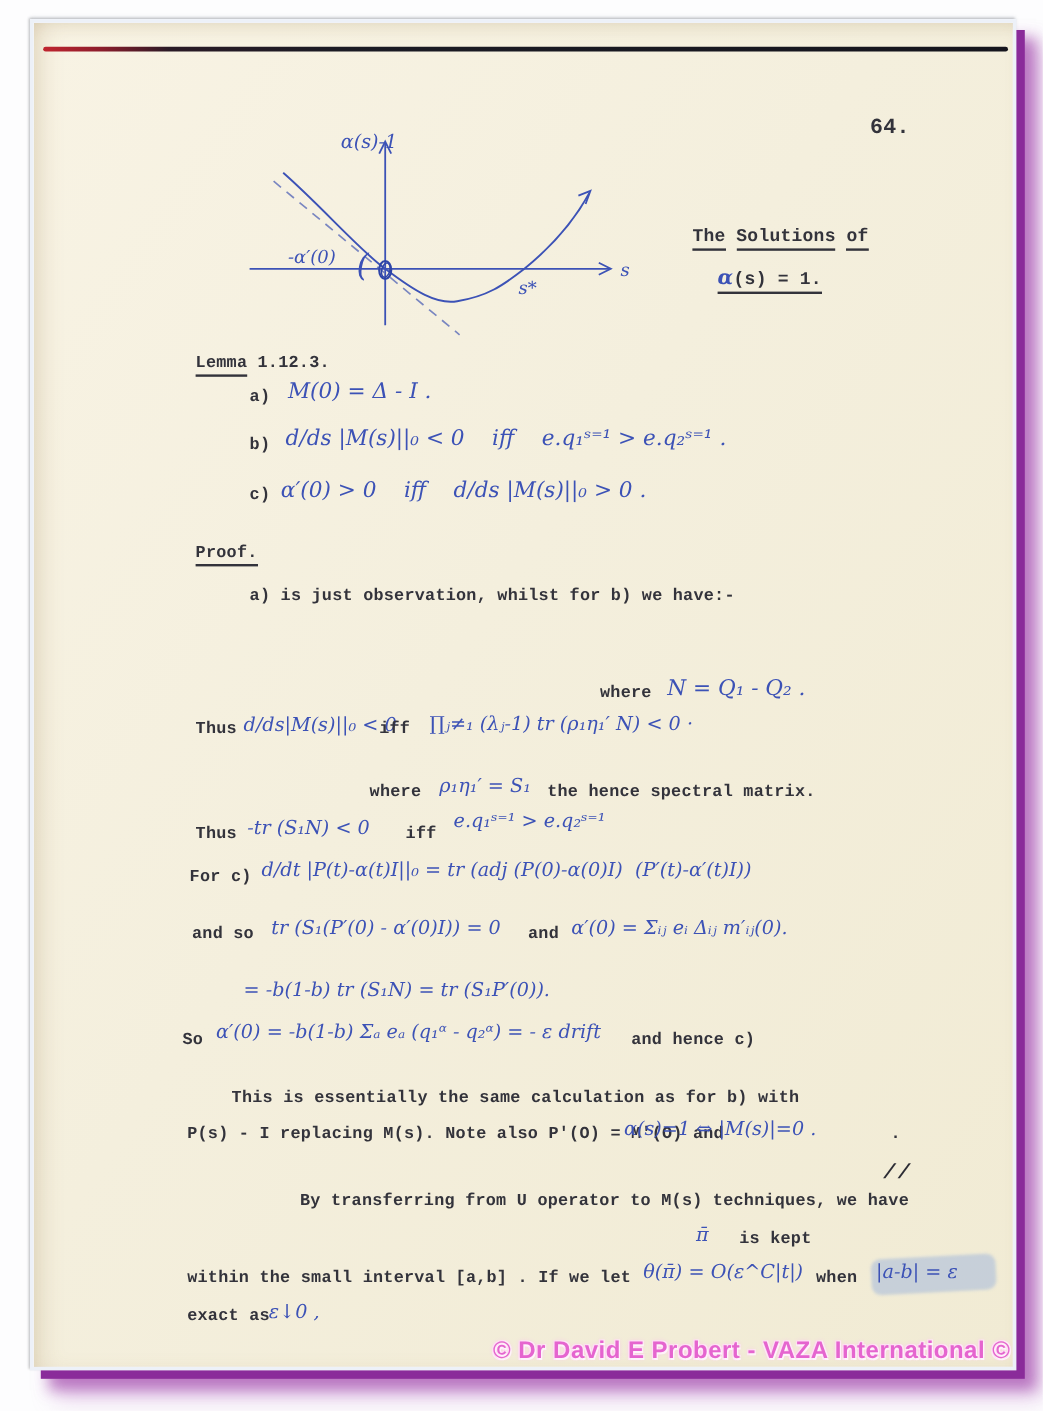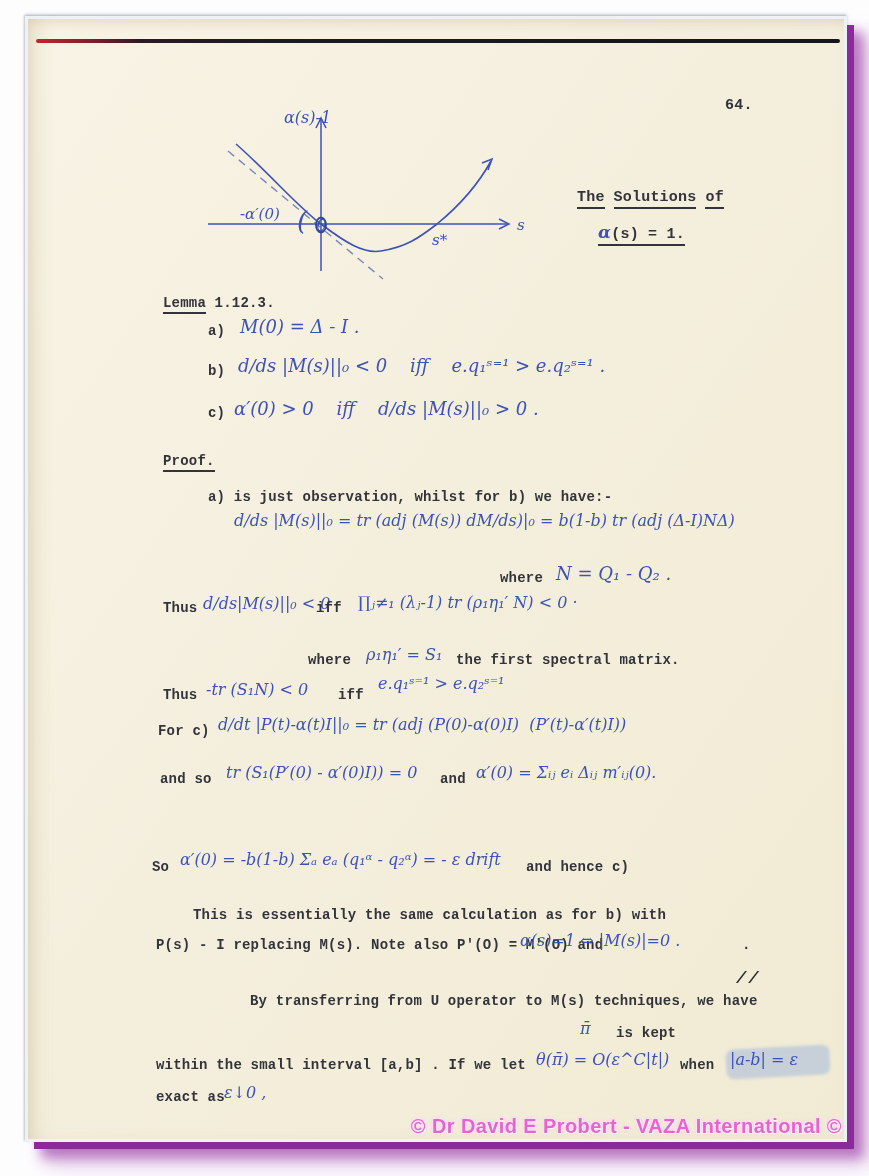--- a/index.html
+++ b/index.html
@@ -59,21 +59,21 @@
   svg text{font-family:"DejaVu Serif","DejaVu Sans",serif;font-style:italic;fill:#3c52b6;}
 </style>
 </head>
 <body>
 
 <div class="photo">
   <div class="page">
 
     <div class="top-edge"></div>
 
-    <span class="t" style="left:697px;top:78px;font-size:15px;">64.</span>
+    <span class="t" style="left:697px;top:78px;font-size:18px;">64.</span>
 
     <svg style="position:absolute;left:120px;top:78px;" width="410" height="205" viewBox="0 0 410 205">
 
       <line x1="173" y1="22" x2="173" y2="174" stroke="#3c52b6" stroke-width="1.5"></line>
       <polyline points="168,31 173,21 178,31" fill="none" stroke="#3c52b6" stroke-width="1.5"></polyline>
       <line x1="60" y1="127" x2="360" y2="127" stroke="#3c52b6" stroke-width="1.5"></line>
       <polyline points="351,122 361,127 351,132" fill="none" stroke="#3c52b6" stroke-width="1.5"></polyline>
 
       <line x1="80" y1="54" x2="235" y2="182" stroke="#6474bb" stroke-width="1.4" stroke-dasharray="8 6" opacity="0.85"></line>
 
@@ -96,47 +96,47 @@
     <div class="t" style="left:135px;top:276px;"><span class="u">Lemma</span><span> 1.12.3.</span></div>
     <span class="t" style="left:180px;top:304px;">a)</span>
     <span class="h" style="left:212px;top:297px;">M(0) = Δ - I .</span>
     <span class="t" style="left:180px;top:344px;">b)</span>
     <span class="h" style="left:210px;top:336px;">d∕ds |M(s)||₀ &lt; 0    iff    e.q₁ˢ⁼¹ &gt; e.q₂ˢ⁼¹ .</span>
     <span class="t" style="left:180px;top:386px;">c)</span>
     <span class="h" style="left:206px;top:379px;">α′(0) &gt; 0    iff    d∕ds |M(s)||₀ &gt; 0 .</span>
 
     <div class="t" style="left:135px;top:434px;"><span class="u">Proof.</span></div>
     <span class="t" style="left:180px;top:470px;">a) is just observation, whilst for b) we have:-</span>
-    <span class="h small" style="left:206px;top:492px;">d∕ds |M(s)||₀ = tr (adj (M(s)) dM∕ds)|₀ = b(1-b) tr (adj (Δ-I)NΔ)</span>
 
     <span class="t" style="left:472px;top:551px;">where</span>
     <span class="h" style="left:528px;top:544px;">N = Q₁ - Q₂ .</span>
 
     <span class="t" style="left:135px;top:581px;">Thus</span>
     <span class="h small" style="left:175px;top:575px;">d∕ds|M(s)||₀ &lt; 0</span>
     <span class="t" style="left:288px;top:581px;">iff</span>
     <span class="h small" style="left:330px;top:574px;">∏ⱼ≠₁ (λⱼ-1) tr (ρ₁η₁′ N) &lt; 0 ·</span>
 
     <span class="t" style="left:280px;top:633px;">where</span>
     <span class="h small" style="left:338px;top:626px;">ρ₁η₁′ = S₁</span>
-    <span class="t" style="left:428px;top:633px;">the first spectral matrix.</span>
+    <span class="t" style="left:428px;top:633px;">the hence spectral matrix.</span>
 
     <span class="t" style="left:135px;top:668px;">Thus</span>
     <span class="h small" style="left:178px;top:661px;">-tr (S₁N) &lt; 0</span>
     <span class="t" style="left:310px;top:668px;">iff</span>
     <span class="h small" style="left:350px;top:655px;">e.q₁ˢ⁼¹ &gt; e.q₂ˢ⁼¹</span>
 
     <span class="t" style="left:130px;top:704px;">For c)</span>
     <span class="h small" style="left:190px;top:696px;">d∕dt |P(t)-α(t)I||₀ = tr (adj (P(0)-α(0)I)  (P′(t)-α′(t)I))</span>
 
     <span class="t" style="left:132px;top:752px;">and so</span>
     <span class="h small" style="left:198px;top:744px;">tr (S₁(P′(0) - α′(0)I)) = 0</span>
     <span class="t" style="left:412px;top:752px;">and</span>
     <span class="h small" style="left:448px;top:744px;">α′(0) = Σᵢⱼ eᵢ Δᵢⱼ m′ᵢⱼ(0).</span>
 
+    <span class="h small" style="left:175px;top:796px;">= -b(1-b) tr (S₁N) = tr (S₁P′(0)).</span>
 
     <span class="t" style="left:124px;top:840px;">So</span>
     <span class="h small" style="left:152px;top:831px;">α′(0) = -b(1-b) Σₐ eₐ (q₁ᵅ - q₂ᵅ) = - ε drift</span>
     <span class="t" style="left:498px;top:840px;">and hence c)</span>
 
     <span class="t" style="left:165px;top:888px;">This is essentially the same calculation as for b) with</span>
     <span class="t" style="left:128px;top:918px;">P(s) - I replacing M(s). Note also P'(O) = M'(O) and</span>
     <span class="h small" style="left:492px;top:912px;">α(s)=1 ⇔ |M(s)|=0 .</span>
     <span class="t" style="left:714px;top:918px;">.</span>
 

